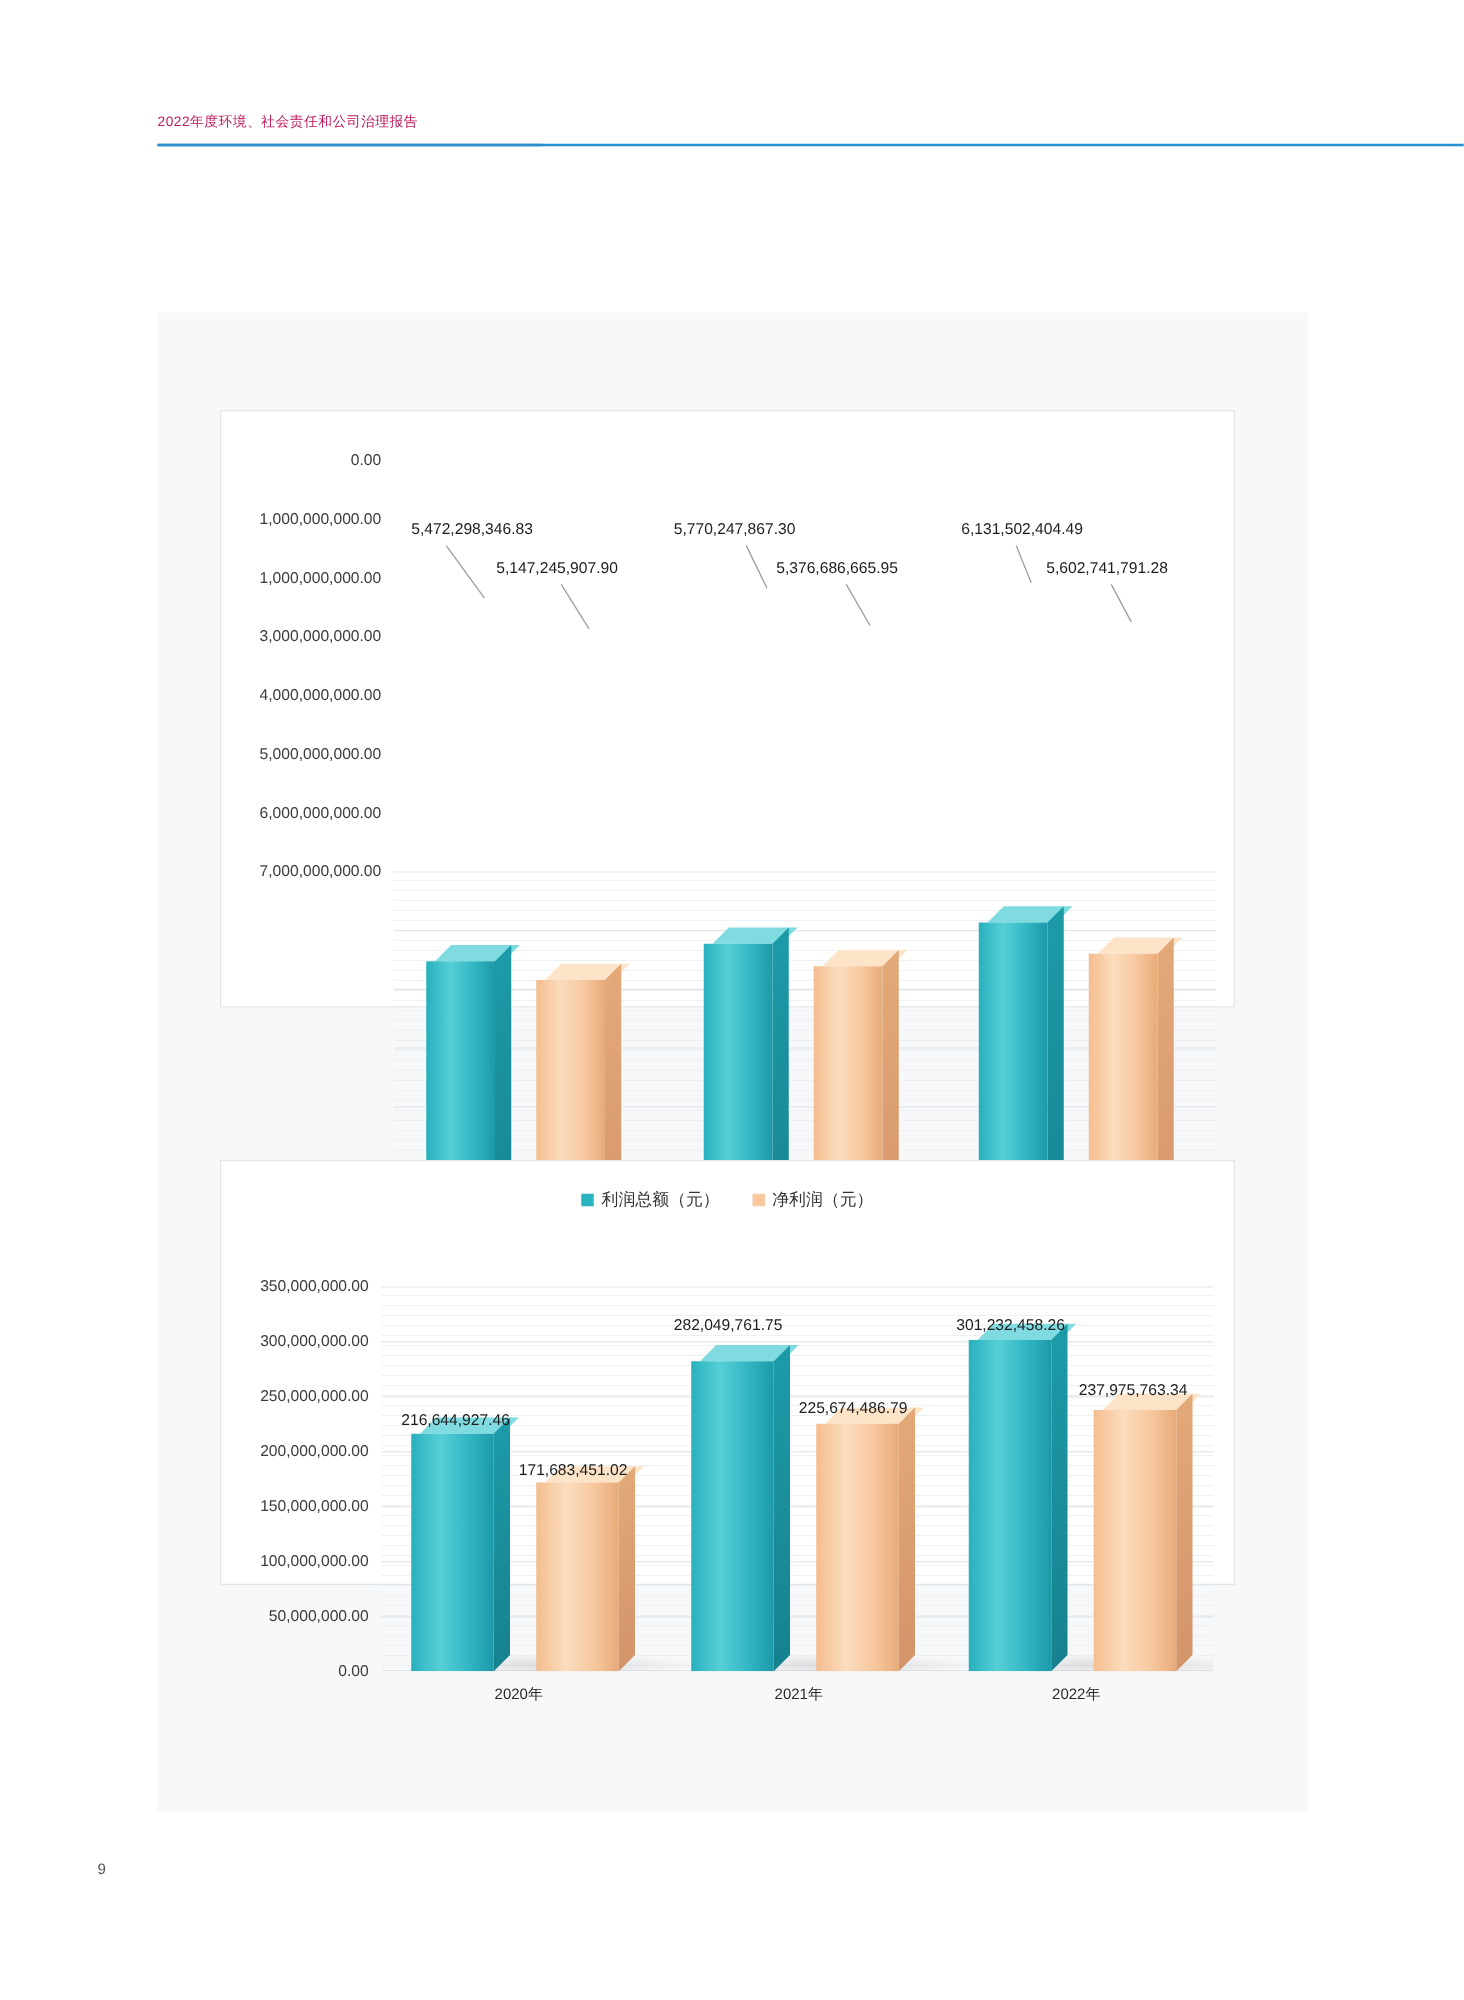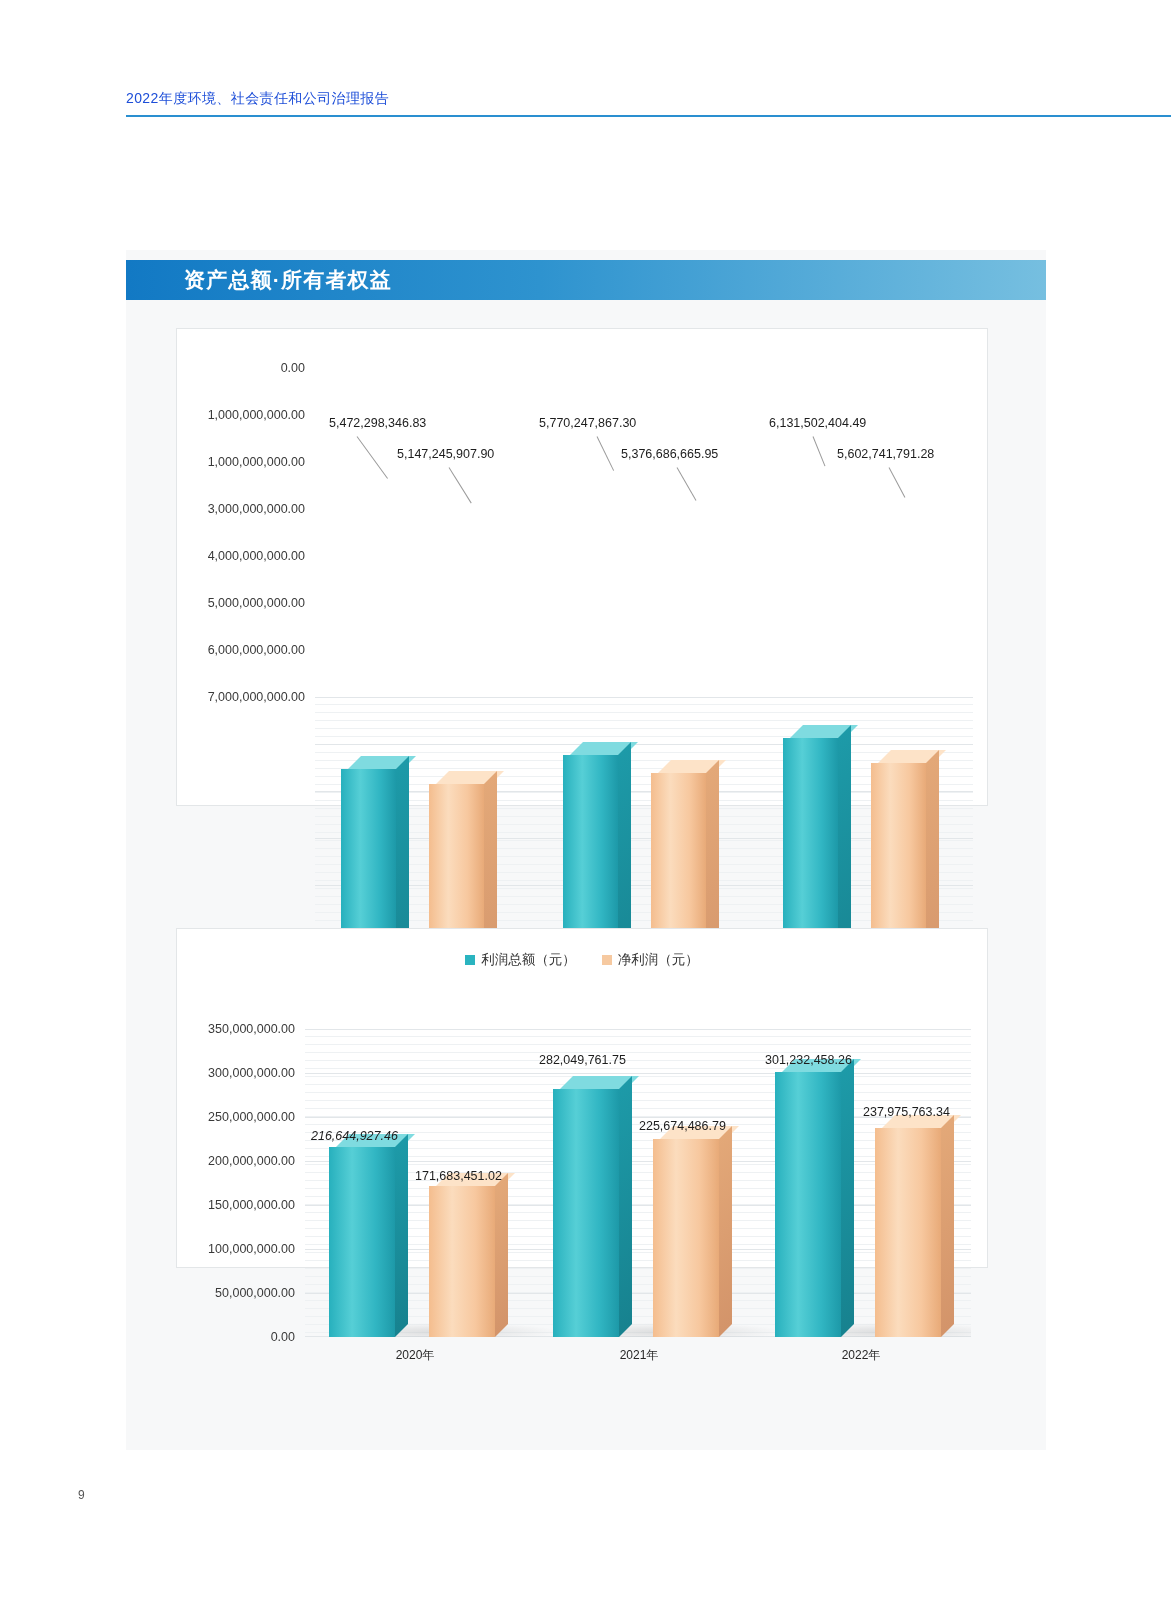--- a/index.html
+++ b/index.html
@@ -17,23 +17,23 @@
 
   
   .page-header {
     position: absolute;
     top: 90px; left: 0; right: 0;
     height: 34px;
   }
   .header-title {
     position: absolute;
     left: 126px; top: 0;
-    font-size: 14px;
+    font-size: 11px;
     letter-spacing: 0.4px;
-    color: #1d4ed8;
+    color: #be185d;
     white-space: nowrap;
   }
   .header-rule {
     position: absolute;
     left: 126px; right: 0; top: 25px;
     height: 2px;
     background: #2a8fd0;
   }
   .header-rule .rule-left {
     position: absolute; left: 0; top: 0;
@@ -221,23 +221,20 @@
 
 <div class="page-header">
   <div class="header-title">2022年度环境、社会责任和公司治理报告</div>
   <div class="header-rule">
     <div class="rule-left"></div>
   </div>
 </div>
 
 <div class="page-panel">
 
-  <div class="section-banner" id="banner-assets">
-    <span class="banner-text">资产总额·所有者权益</span>
-  </div>
 
   <div class="chart-card" id="chart-card-assets">
 
 
     <div class="axis-labels-col" style="left:10px; top:0; width:118px; height:100%;">
       <div class="axis-label" style="top:368px;">7,000,000,000.00</div>
       <div class="axis-label" style="top:321px;">6,000,000,000.00</div>
       <div class="axis-label" style="top:274px;">5,000,000,000.00</div>
       <div class="axis-label" style="top:227px;">4,000,000,000.00</div>
       <div class="axis-label" style="top:180px;">3,000,000,000.00</div>
@@ -386,21 +383,21 @@
         <div class="side" style="top:0; height:100%;"></div>
         <div class="face" style="height:100%;"></div>
       </div>
       <div class="bar bar-peach" style="left:570px; width:66px; height:209px;">
         <div class="top" style="top:-13px;"></div>
         <div class="side" style="top:0; height:100%;"></div>
         <div class="face" style="height:100%;"></div>
       </div>
     </div>
 
-    <div class="value-label" style="left:134px; top:200px;font-style:italic;">216,644,927.46</div>
+    <div class="value-label" style="left:144px; top:200px;">216,644,927.46</div>
     <div class="value-label" style="left:238px; top:240px;">171,683,451.02</div>
     <div class="value-label" style="left:362px; top:124px;">282,049,761.75</div>
     <div class="value-label" style="left:462px; top:190px;">225,674,486.79</div>
     <div class="value-label" style="left:588px; top:124px;">301,232,458.26</div>
     <div class="value-label" style="left:686px; top:176px;">237,975,763.34</div>
 
     <div class="cat-label" style="left:238px; top:418px; width:80px; margin-left:-40px;">2020年</div>
     <div class="cat-label" style="left:462px; top:418px; width:80px; margin-left:-40px;">2021年</div>
     <div class="cat-label" style="left:684px; top:418px; width:80px; margin-left:-40px;">2022年</div>
   </div>

